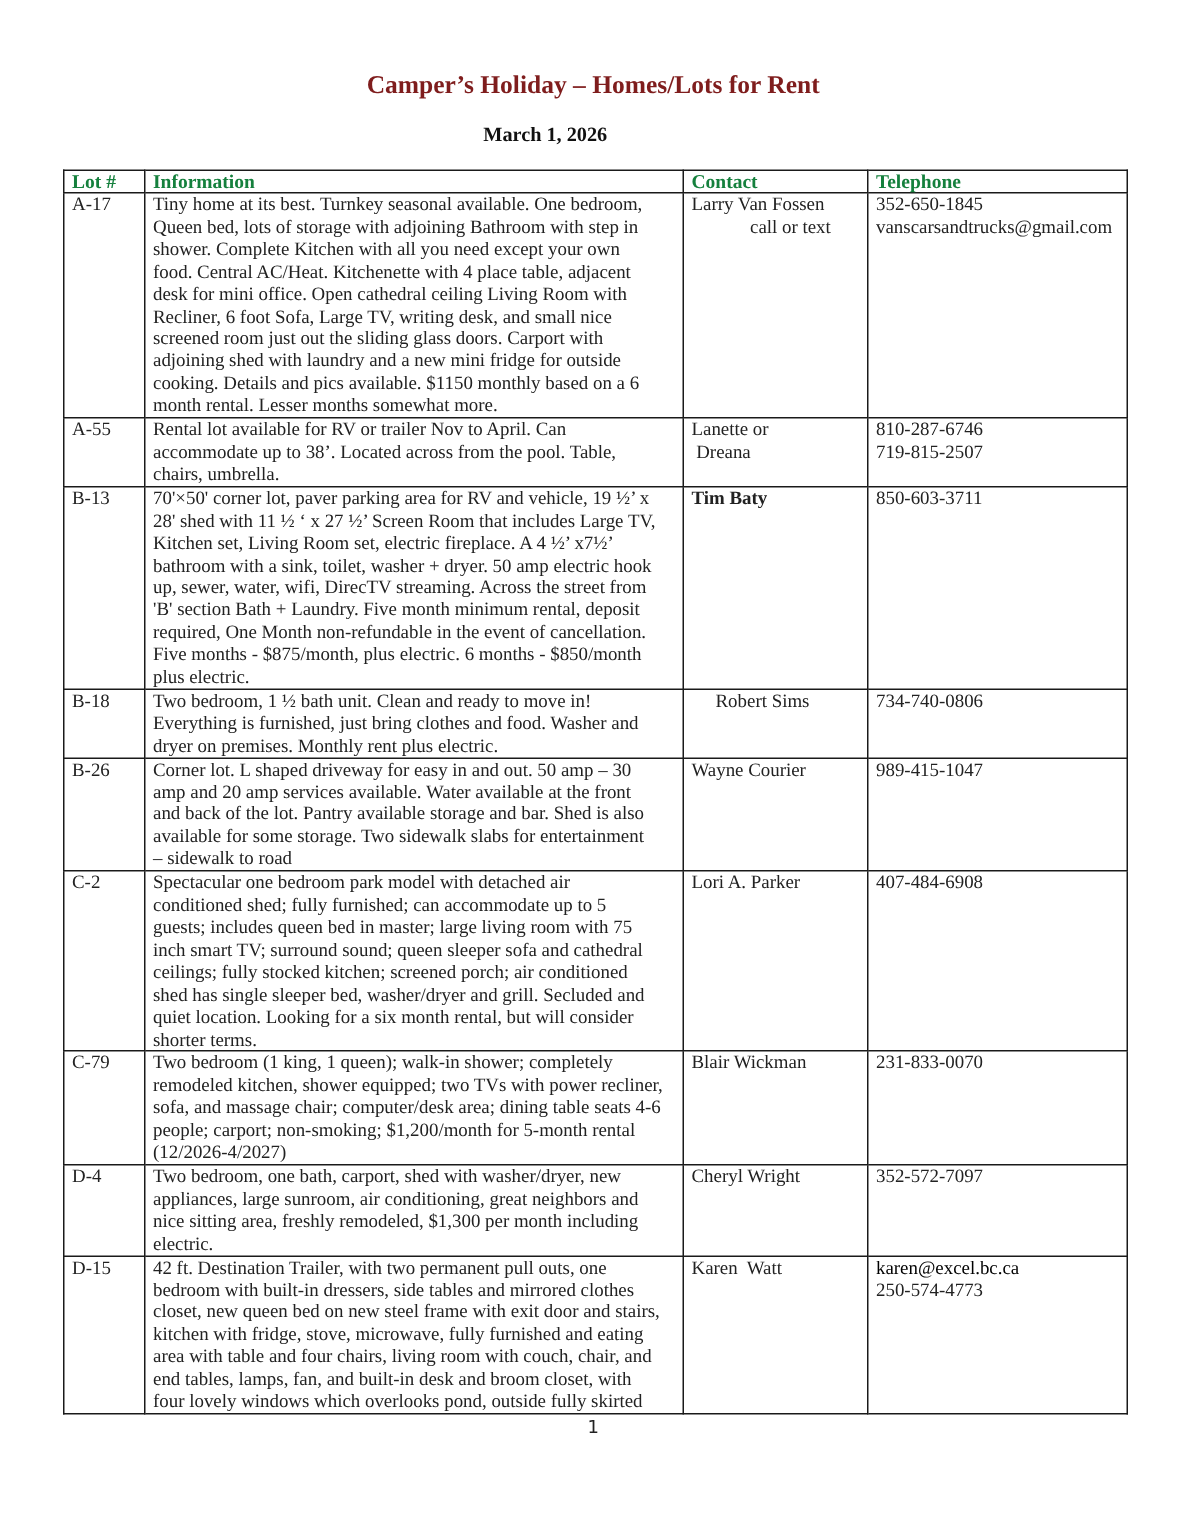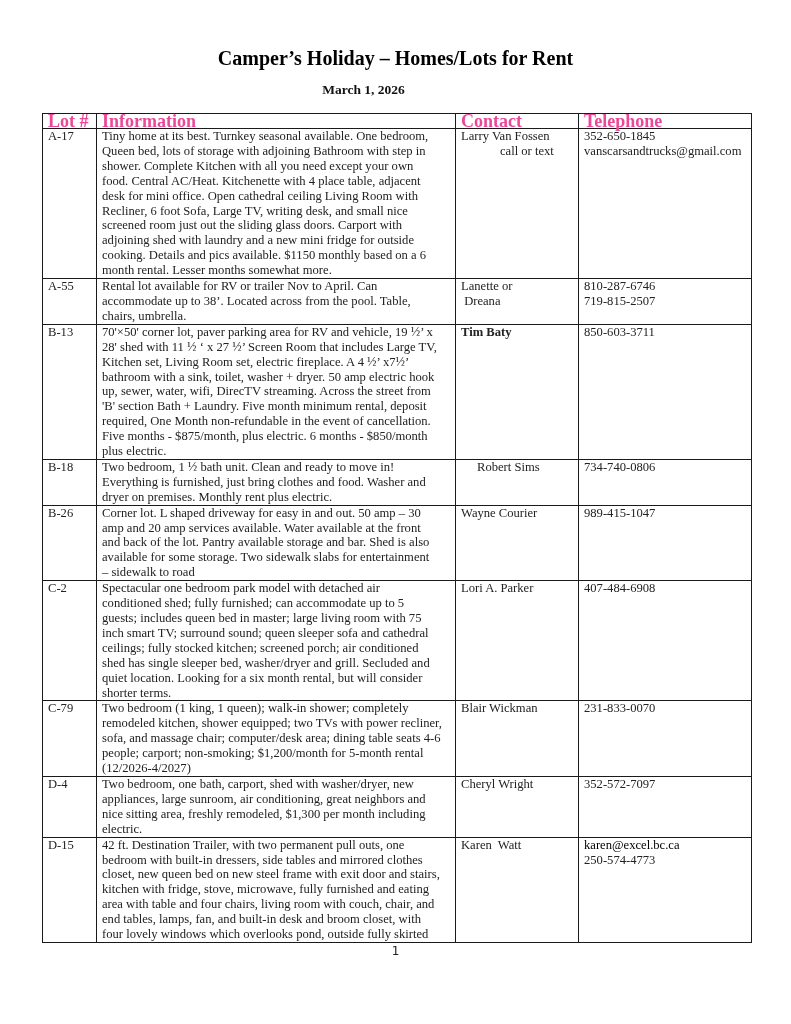--- a/index.html
+++ b/index.html
@@ -2,37 +2,37 @@
 <html><head>
   <meta charset="utf-8">
   <style>
     html, body { margin: 0; padding: 0; background: #ffffff; }
     body {
       width: 791px; height: 1024px; position: relative; overflow: hidden;
       font-family: "Liberation Serif", "DejaVu Serif", serif; color: #222;
     }
     .title {
       position: absolute; top: 47px; left: 0; width: 791px; text-align: center;
-      font-weight: bold; font-size: 20px; color: #000000;
+      font-weight: bold; font-size: 17px; color: #7f1d1d;
     }
     .date {
       position: absolute; top: 82px; left: 0; width: 727px; text-align: center;
       font-weight: bold; font-size: 13.5px; color: #111;
     }
     table.listings {
       position: absolute; top: 113px; left: 42px; width: 709px;
       border-collapse: collapse; table-layout: fixed;
       font-size: 12.6px; line-height: 14.9px;
     }
     table.listings th, table.listings td {
       border: 1.3px solid #1a1a1a; vertical-align: top; text-align: left;
       padding: 0 5px 0 5px;
     }
     table.listings th {
-      font-weight: bold; font-size: 18px; color: #ec4899; padding-top: 0; padding-bottom: 0; line-height: 14px;
+      font-weight: bold; font-size: 13px; color: #15803d; padding-top: 0; padding-bottom: 0; line-height: 14px;
     }
     col.c-lot { width: 54px; }
     col.c-info { width: 359px; }
     col.c-contact { width: 123px; }
     col.c-tel { width: 173px; }
     td.info { padding-right: 4px; border-radius: 27px; }
     .line { display: block; white-space: nowrap; }
     .email-link { color: #000000; }
     .page-number {
       position: absolute; top: 944px; left: 0; width: 791px; text-align: center;

